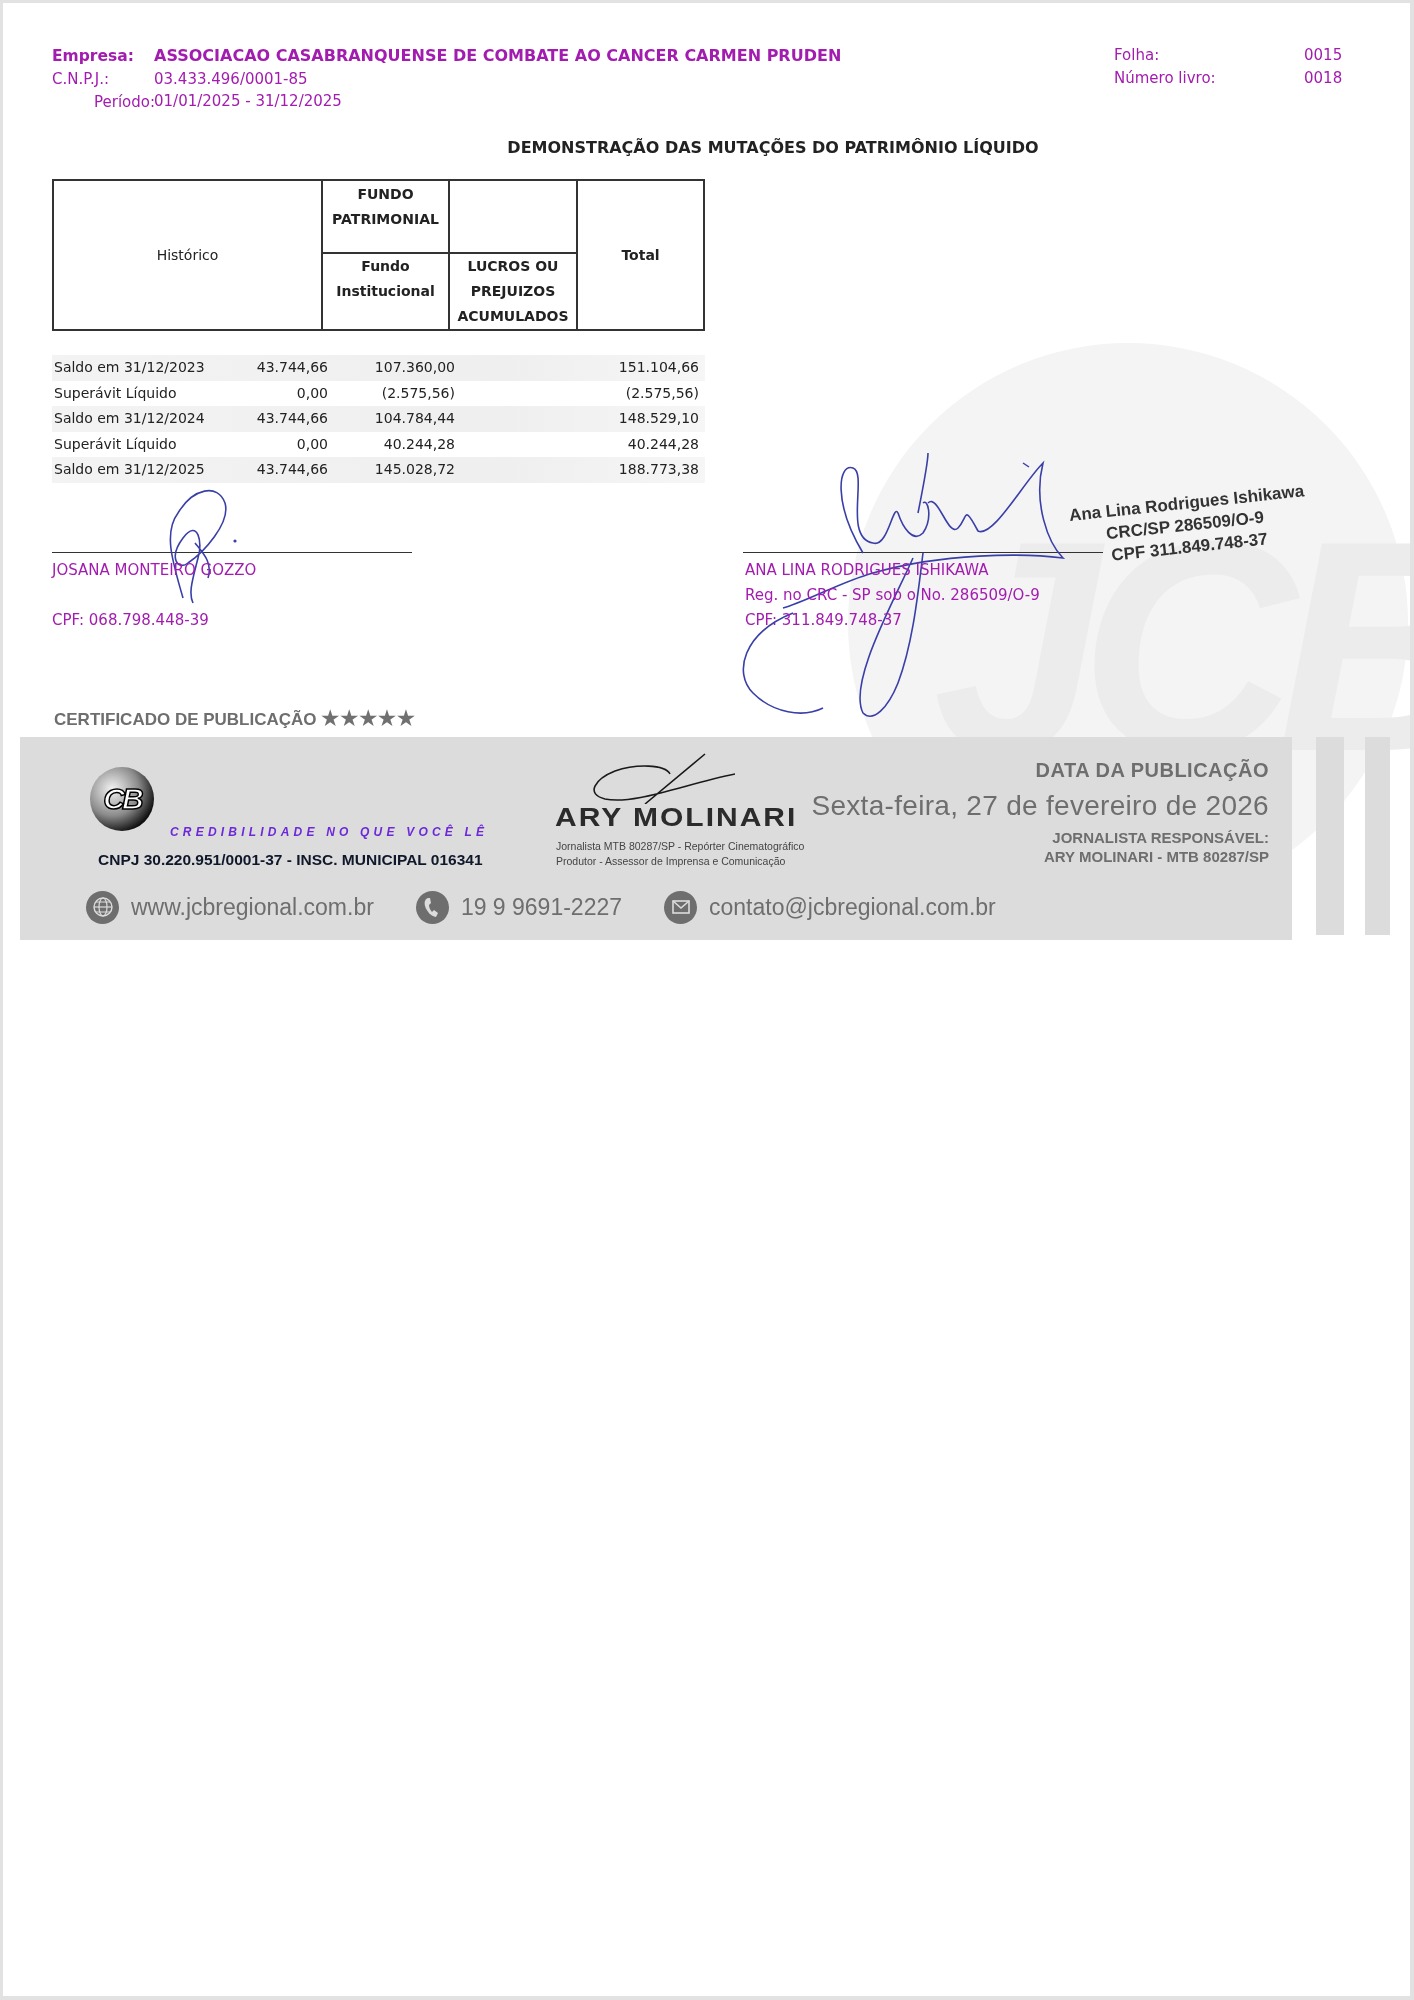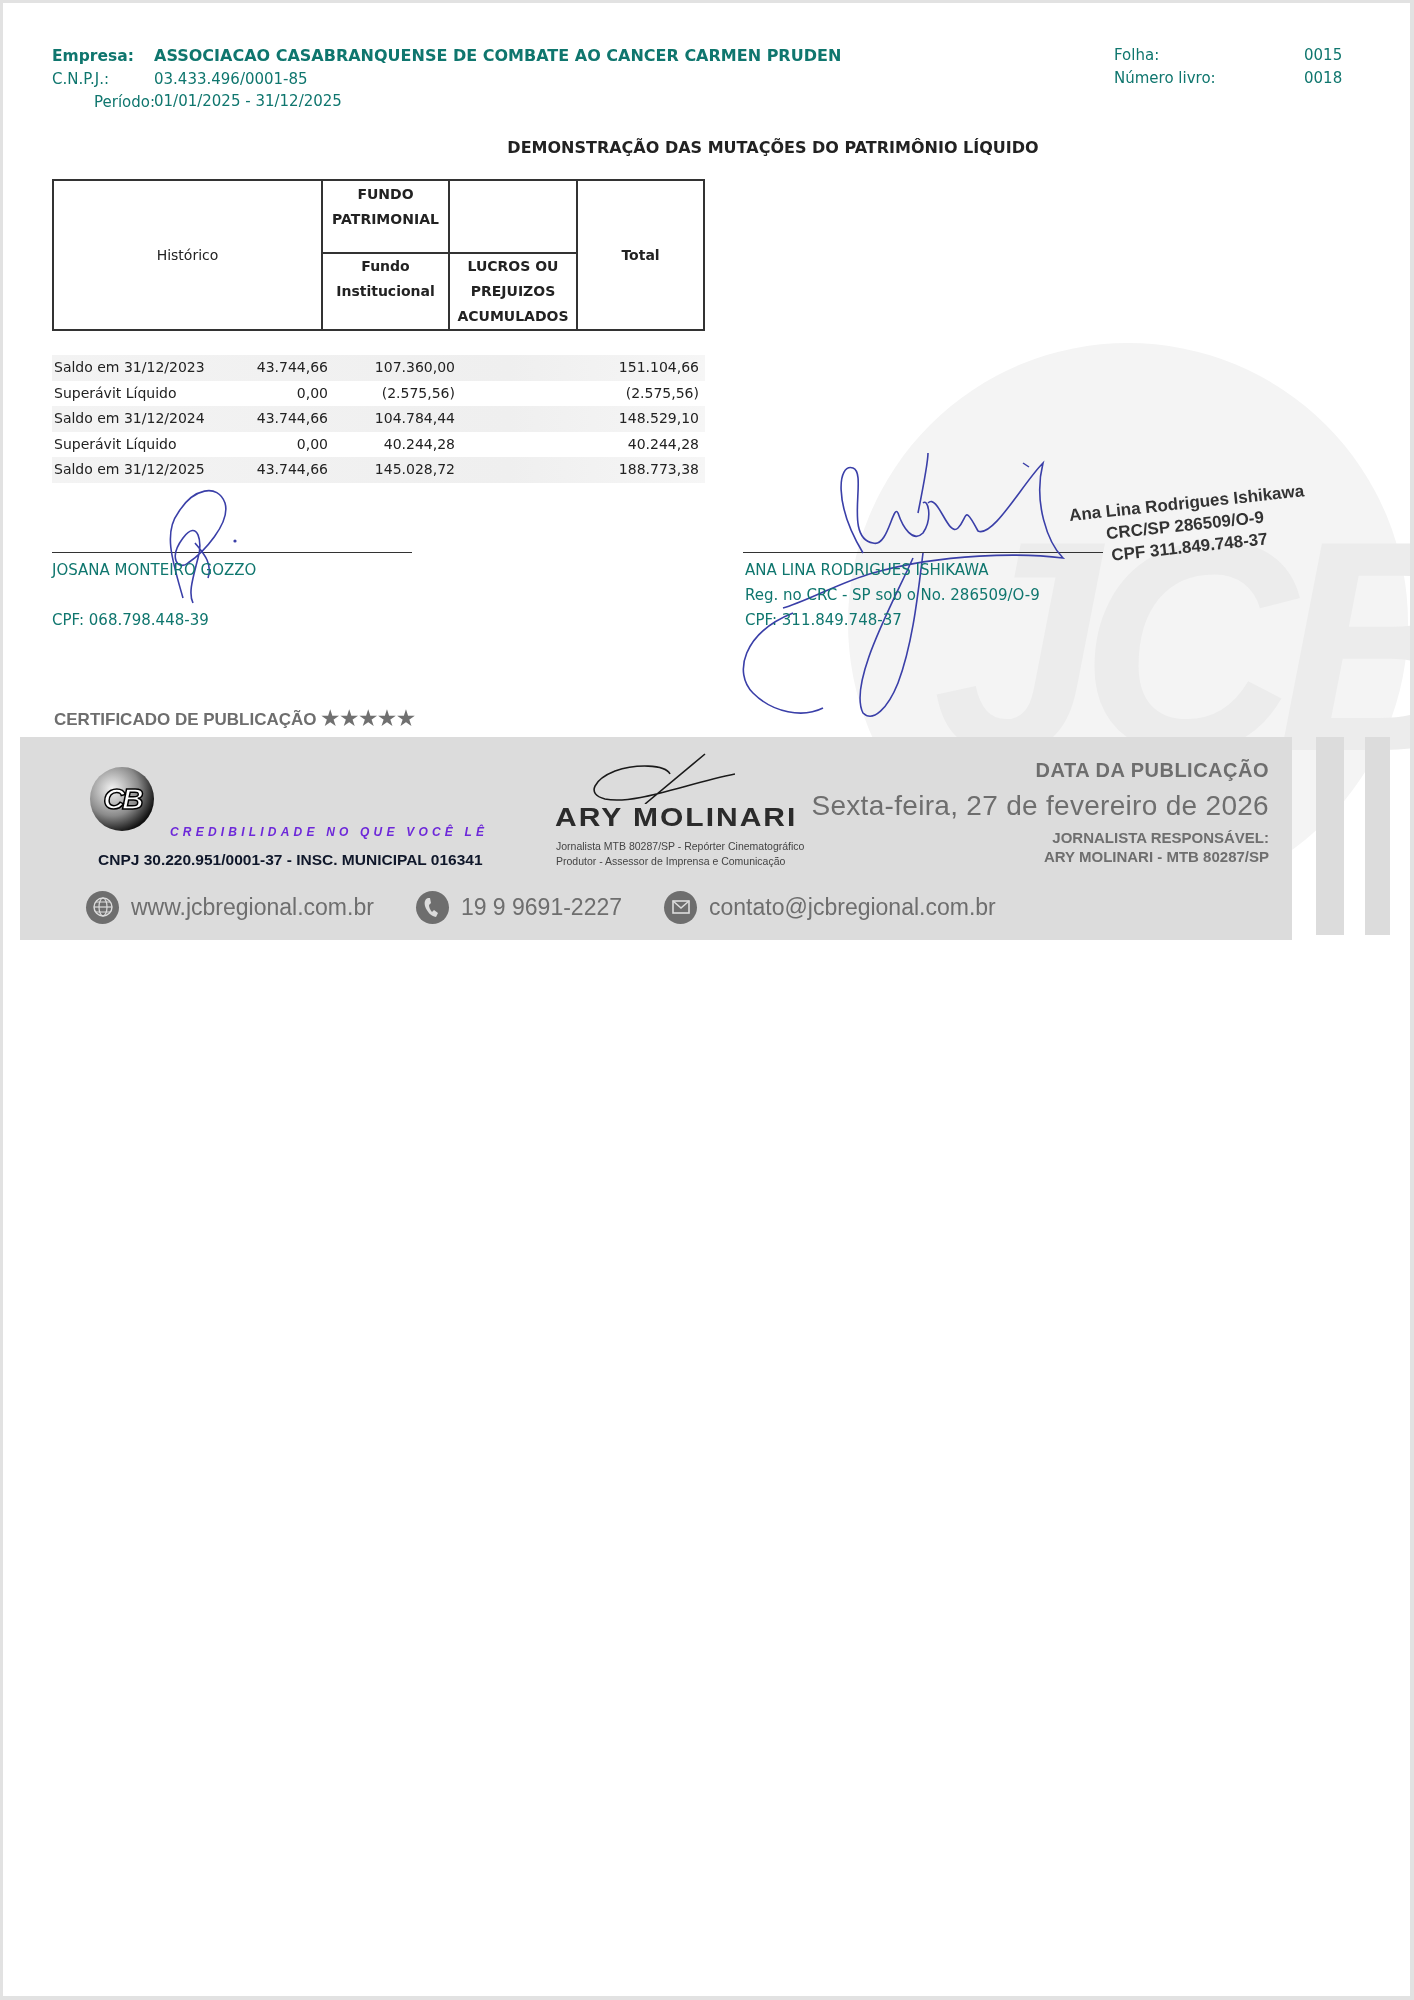--- a/index.html
+++ b/index.html
@@ -15,21 +15,21 @@
   
   .watermark {
     position: absolute; left: 845px; top: 340px; width: 560px; height: 560px;
     border-radius: 50%; background: #f4f4f4;
   }
   .watermark-text {
     position: absolute; left: 930px; top: 470px; font-size: 300px; font-weight: bold;
     font-style: italic; color: #ececec; font-family: "Liberation Sans", sans-serif;
     letter-spacing: -20px;
   }
-  .doc-text { position: absolute; font-family: "DejaVu Sans", sans-serif; color: #0f766e; font-size: 15px; white-space: nowrap; }
+  .doc-text { position: absolute; font-family: "DejaVu Sans", sans-serif; color: #a21caf; font-size: 15px; white-space: nowrap; }
   .label-bold { font-weight: bold; }
   .title {
     position: absolute; left: 0; width: 1390px; top: 135px; text-align: center;
     font-weight: bold; font-size: 16px; color: #222; padding-left: 150px; box-sizing: border-box;
   }
   
   .thead {
     position: absolute; left: 49px; top: 176px; width: 653px; height: 152px;
     border: 2px solid #333; box-sizing: border-box;
     font-size: 14px; font-weight: bold; color: #222;

